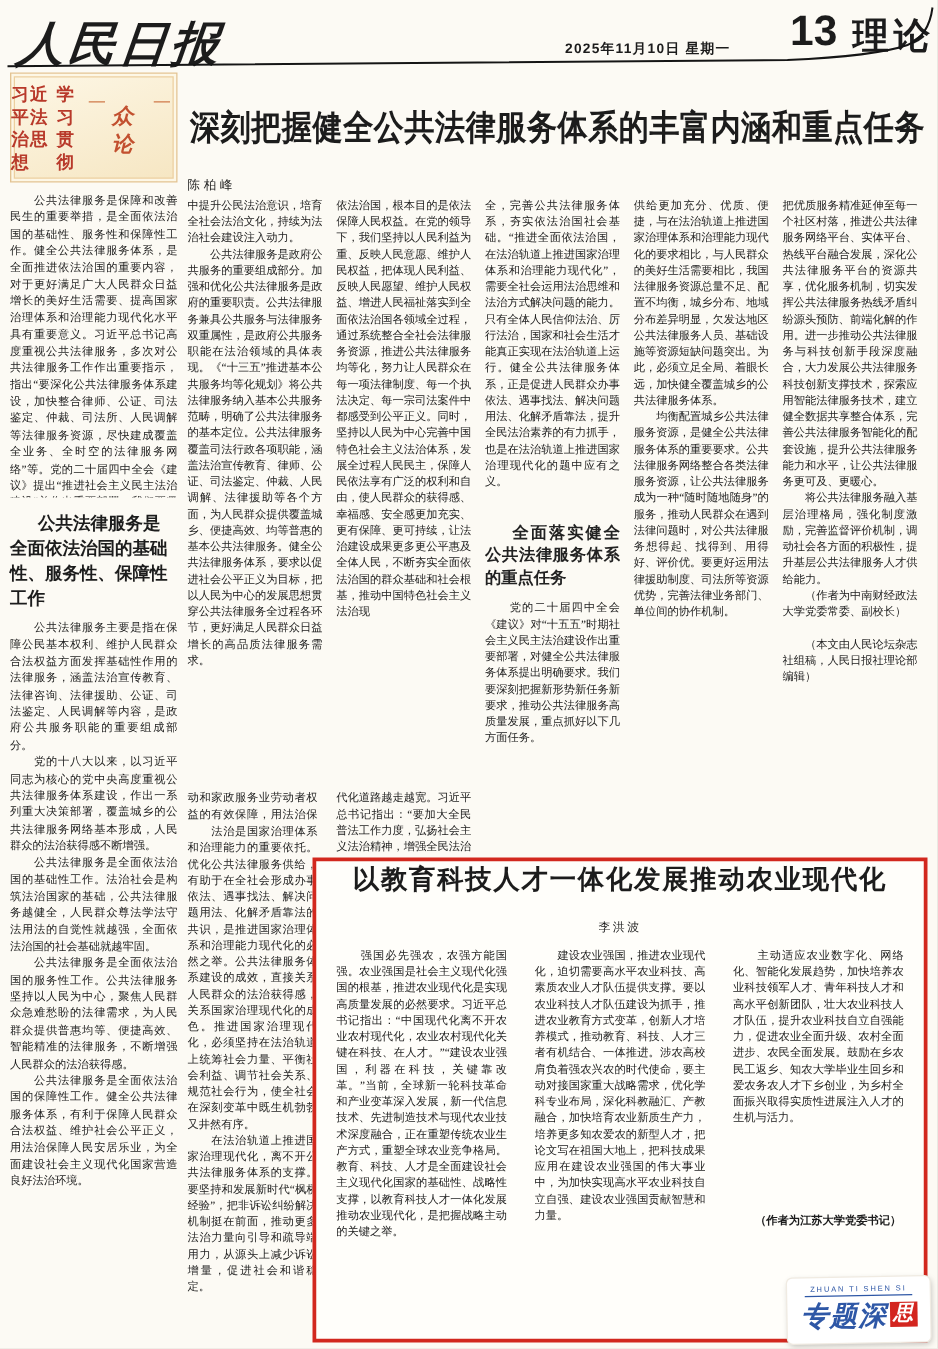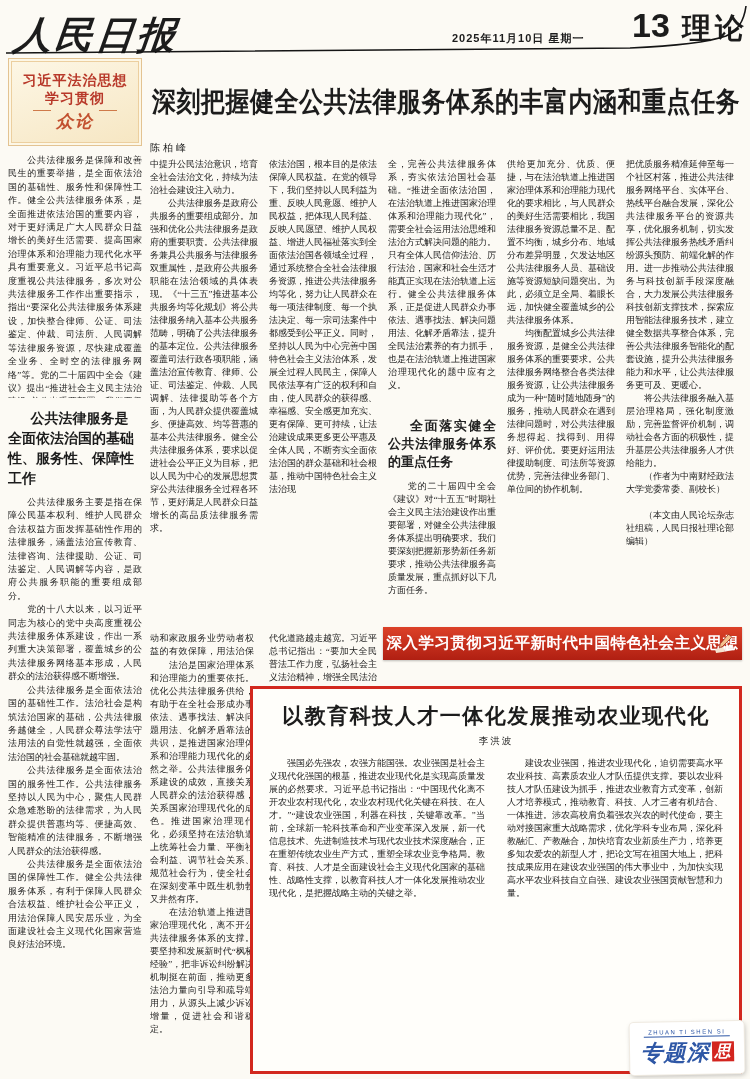--- a/index.html
+++ b/index.html
@@ -11,21 +11,21 @@
           transform:skewX(-6deg);font-family:"DejaVu Serif",serif;}
   .m-date{left:452px;top:31px;font-size:11px;font-weight:bold;letter-spacing:1px;
           font-family:"Liberation Sans",sans-serif;}
   .m-page{left:632px;top:6px;font-size:34px;font-weight:bold;font-family:"Liberation Sans",sans-serif;}
   .m-section{left:682px;top:9px;font-size:29px;font-weight:bold;letter-spacing:4px;}
   .m-rule{left:0;top:0;width:750px;height:58px;pointer-events:none;}
   
   .sidebar{left:8px;top:58px;width:134px;height:1014px;display:flex;flex-direction:column;}
   .zl-box{height:86px;flex:0 0 auto;background:linear-gradient(160deg,#fdf7e6,#f6e6c2);
           border:1px solid #e3c392;box-shadow:inset 0 0 0 2px #fdf7e6, inset 0 0 0 3px #eccf9f;
-          display:flex;flex-direction:column;align-items:center;justify-content:center;margin-bottom:8px;}
+          display:flex;flex-direction:row;align-items:center;justify-content:center;margin-bottom:8px;}
   .zl-l1,.zl-l2{color:#b8392a;font-weight:bold;font-size:14px;line-height:18px;
                 font-family:"Liberation Sans",sans-serif;letter-spacing:1px;}
   .zl-row{display:flex;align-items:flex-start;margin-top:3px;color:#c2502f;}
   .zl-dash{width:18px;height:0;border-top:1px solid #cf7a4a;margin:0 5px;}
   .zl-l3{font-size:17px;font-weight:bold;font-style:italic;letter-spacing:2px;color:#c2502f;}
   .sb-text{font-size:9px;line-height:13.4px;text-align:justify;white-space:pre-wrap;overflow:hidden;}
   .sb-p1{height:244px;flex:0 0 auto;}
   .sb-subhead{flex:0 0 auto;font-family:"Liberation Sans",sans-serif;font-weight:bold;
               font-size:14px;line-height:20px;padding:10px 0 8px;text-indent:1.6em;}
   .sb-rest{flex:1 1 auto;}
@@ -49,22 +49,22 @@
           text-align:justify;overflow:hidden;white-space:pre-wrap;}
   
   .banner{left:383px;top:627px;width:359px;height:33px;background:linear-gradient(180deg,#dc4128,#b01f12);
           display:flex;align-items:center;justify-content:center;color:#fff;
           font-family:"Liberation Sans",sans-serif;font-weight:bold;font-size:15.5px;letter-spacing:0.5px;
           box-shadow:0 1px 2px rgba(0,0,0,.25);}
   .banner-icon{position:absolute;right:5px;top:4px;width:25px;height:25px;}
   
   .fbox{left:250px;top:686px;width:492px;height:388px;border:3px solid #d2281e;background:#fffefa;
         box-sizing:border-box;}
-  .f-headline{margin-top:13px;text-align:center;font-size:21px;font-weight:bold;letter-spacing:1.5px;}
-  .f-author{text-align:center;font-size:9.5px;margin-top:5px;letter-spacing:2px;}
+  .f-headline{text-align:center;font-size:21px;font-weight:bold;letter-spacing:1.5px;}
+  .f-author{text-align:center;font-size:9.5px;margin-top:19px;letter-spacing:2px;}
   .f-cols{display:flex;gap:22px;padding:9px 16px 0;}
   .f-col{flex:1 1 0;height:292px;font-size:9px;line-height:13px;text-align:justify;
          white-space:pre-wrap;overflow:hidden;}
   .f-col3{display:flex;flex-direction:column;white-space:normal;}
   .f-col3-text{height:208px;overflow:hidden;white-space:pre-wrap;text-align:justify;}
   .f-note{text-align:right;font-weight:bold;padding:4px 2px 0 0;white-space:normal;}
   
   .badge{left:630px;top:1022px;width:114px;height:52px;background:#fff;border-radius:4px;
          box-shadow:0 0 0 1px #f0ebe2,1px 2px 5px rgba(0,0,0,.25);display:flex;flex-direction:column;
          align-items:center;justify-content:center;z-index:6;transform:rotate(-1deg);}
@@ -126,35 +126,31 @@
 
 　　（本文由人民论坛杂志社组稿，人民日报社理论部编辑）</div>
 
   <div class="abs contA">
     <div class="pre">动和家政服务业劳动者权益的有效保障，用法治保障人民安居乐业。</div>
     <div class="post">　　法治是国家治理体系和治理能力的重要依托。优化公共法律服务供给，有助于在全社会形成办事依法、遇事找法、解决问题用法、化解矛盾靠法的共识，是推进国家治理体系和治理能力现代化的必然之举。公共法律服务体系建设的成效，直接关系人民群众的法治获得感，关系国家治理现代化的成色。推进国家治理现代化，必须坚持在法治轨道上统筹社会力量、平衡社会利益、调节社会关系、规范社会行为，使全社会在深刻变革中既生机勃勃又井然有序。
 　　在法治轨道上推进国家治理现代化，离不开公共法律服务体系的支撑。要坚持和发展新时代“枫桥经验”，把非诉讼纠纷解决机制挺在前面，推动更多法治力量向引导和疏导端用力，从源头上减少诉讼增量，促进社会和谐稳定。</div>
   </div>
   <div class="abs cBstub">代化道路越走越宽。习近平总书记指出：“要加大全民普法工作力度，弘扬社会主义法治精神，增强全民法治观念。”</div>
 
-  <div class="abs banner">
-    <span>深入学习贯彻习近平新时代中国特色社会主义思想</span>
-    <svg class="banner-icon" viewBox="0 0 24 24">
-      <path d="M3 18 L11 15 L12 20 L4 21 Z" fill="#f6e3cf"></path>
-      <path d="M12 20 L11 15 L20 13 L21 18 Z" fill="#ffffff" opacity="0.92"></path>
-      <path d="M16 3 L19 6 L10 15 L7 16 L8 12 Z" fill="#f3c08e" stroke="#8c1d12" stroke-width="0.7"></path>
-    </svg>
-  </div>
 
   <div class="abs fbox">
     <div class="f-headline">以教育科技人才一体化发展推动农业现代化</div>
     <div class="f-author">李洪波</div>
     <div class="f-cols">
       <div class="f-col">　　强国必先强农，农强方能国强。农业强国是社会主义现代化强国的根基，推进农业现代化是实现高质量发展的必然要求。习近平总书记指出：“中国现代化离不开农业农村现代化，农业农村现代化关键在科技、在人才。”“建设农业强国，利器在科技，关键靠改革。”当前，全球新一轮科技革命和产业变革深入发展，新一代信息技术、先进制造技术与现代农业技术深度融合，正在重塑传统农业生产方式，重塑全球农业竞争格局。教育、科技、人才是全面建设社会主义现代化国家的基础性、战略性支撑，以教育科技人才一体化发展推动农业现代化，是把握战略主动的关键之举。</div>
       <div class="f-col">　　建设农业强国，推进农业现代化，迫切需要高水平农业科技、高素质农业人才队伍提供支撑。要以农业科技人才队伍建设为抓手，推进农业教育方式变革，创新人才培养模式，推动教育、科技、人才三者有机结合、一体推进。涉农高校肩负着强农兴农的时代使命，要主动对接国家重大战略需求，优化学科专业布局，深化科教融汇、产教融合，加快培育农业新质生产力，培养更多知农爱农的新型人才，把论文写在祖国大地上，把科技成果应用在建设农业强国的伟大事业中，为加快实现高水平农业科技自立自强、建设农业强国贡献智慧和力量。</div>
+      <div class="f-col f-col3">
+        <div class="f-col3-text">　　主动适应农业数字化、网络化、智能化发展趋势，加快培养农业科技领军人才、青年科技人才和高水平创新团队，壮大农业科技人才队伍，提升农业科技自立自强能力，促进农业全面升级、农村全面进步、农民全面发展。鼓励在乡农民工返乡、知农大学毕业生回乡和爱农务农人才下乡创业，为乡村全面振兴取得实质性进展注入人才的生机与活力。</div>
+        <div class="f-note">（作者为江苏大学党委书记）</div>
+      </div>
     </div>
   </div>
 
   <div class="abs badge">
     <div class="badge-pinyin">ZHUAN TI SHEN SI</div>
     <div class="badge-row">
       <span class="badge-blue">专题深</span>
       <span class="badge-red-sq">思</span>
     </div>
   </div>

